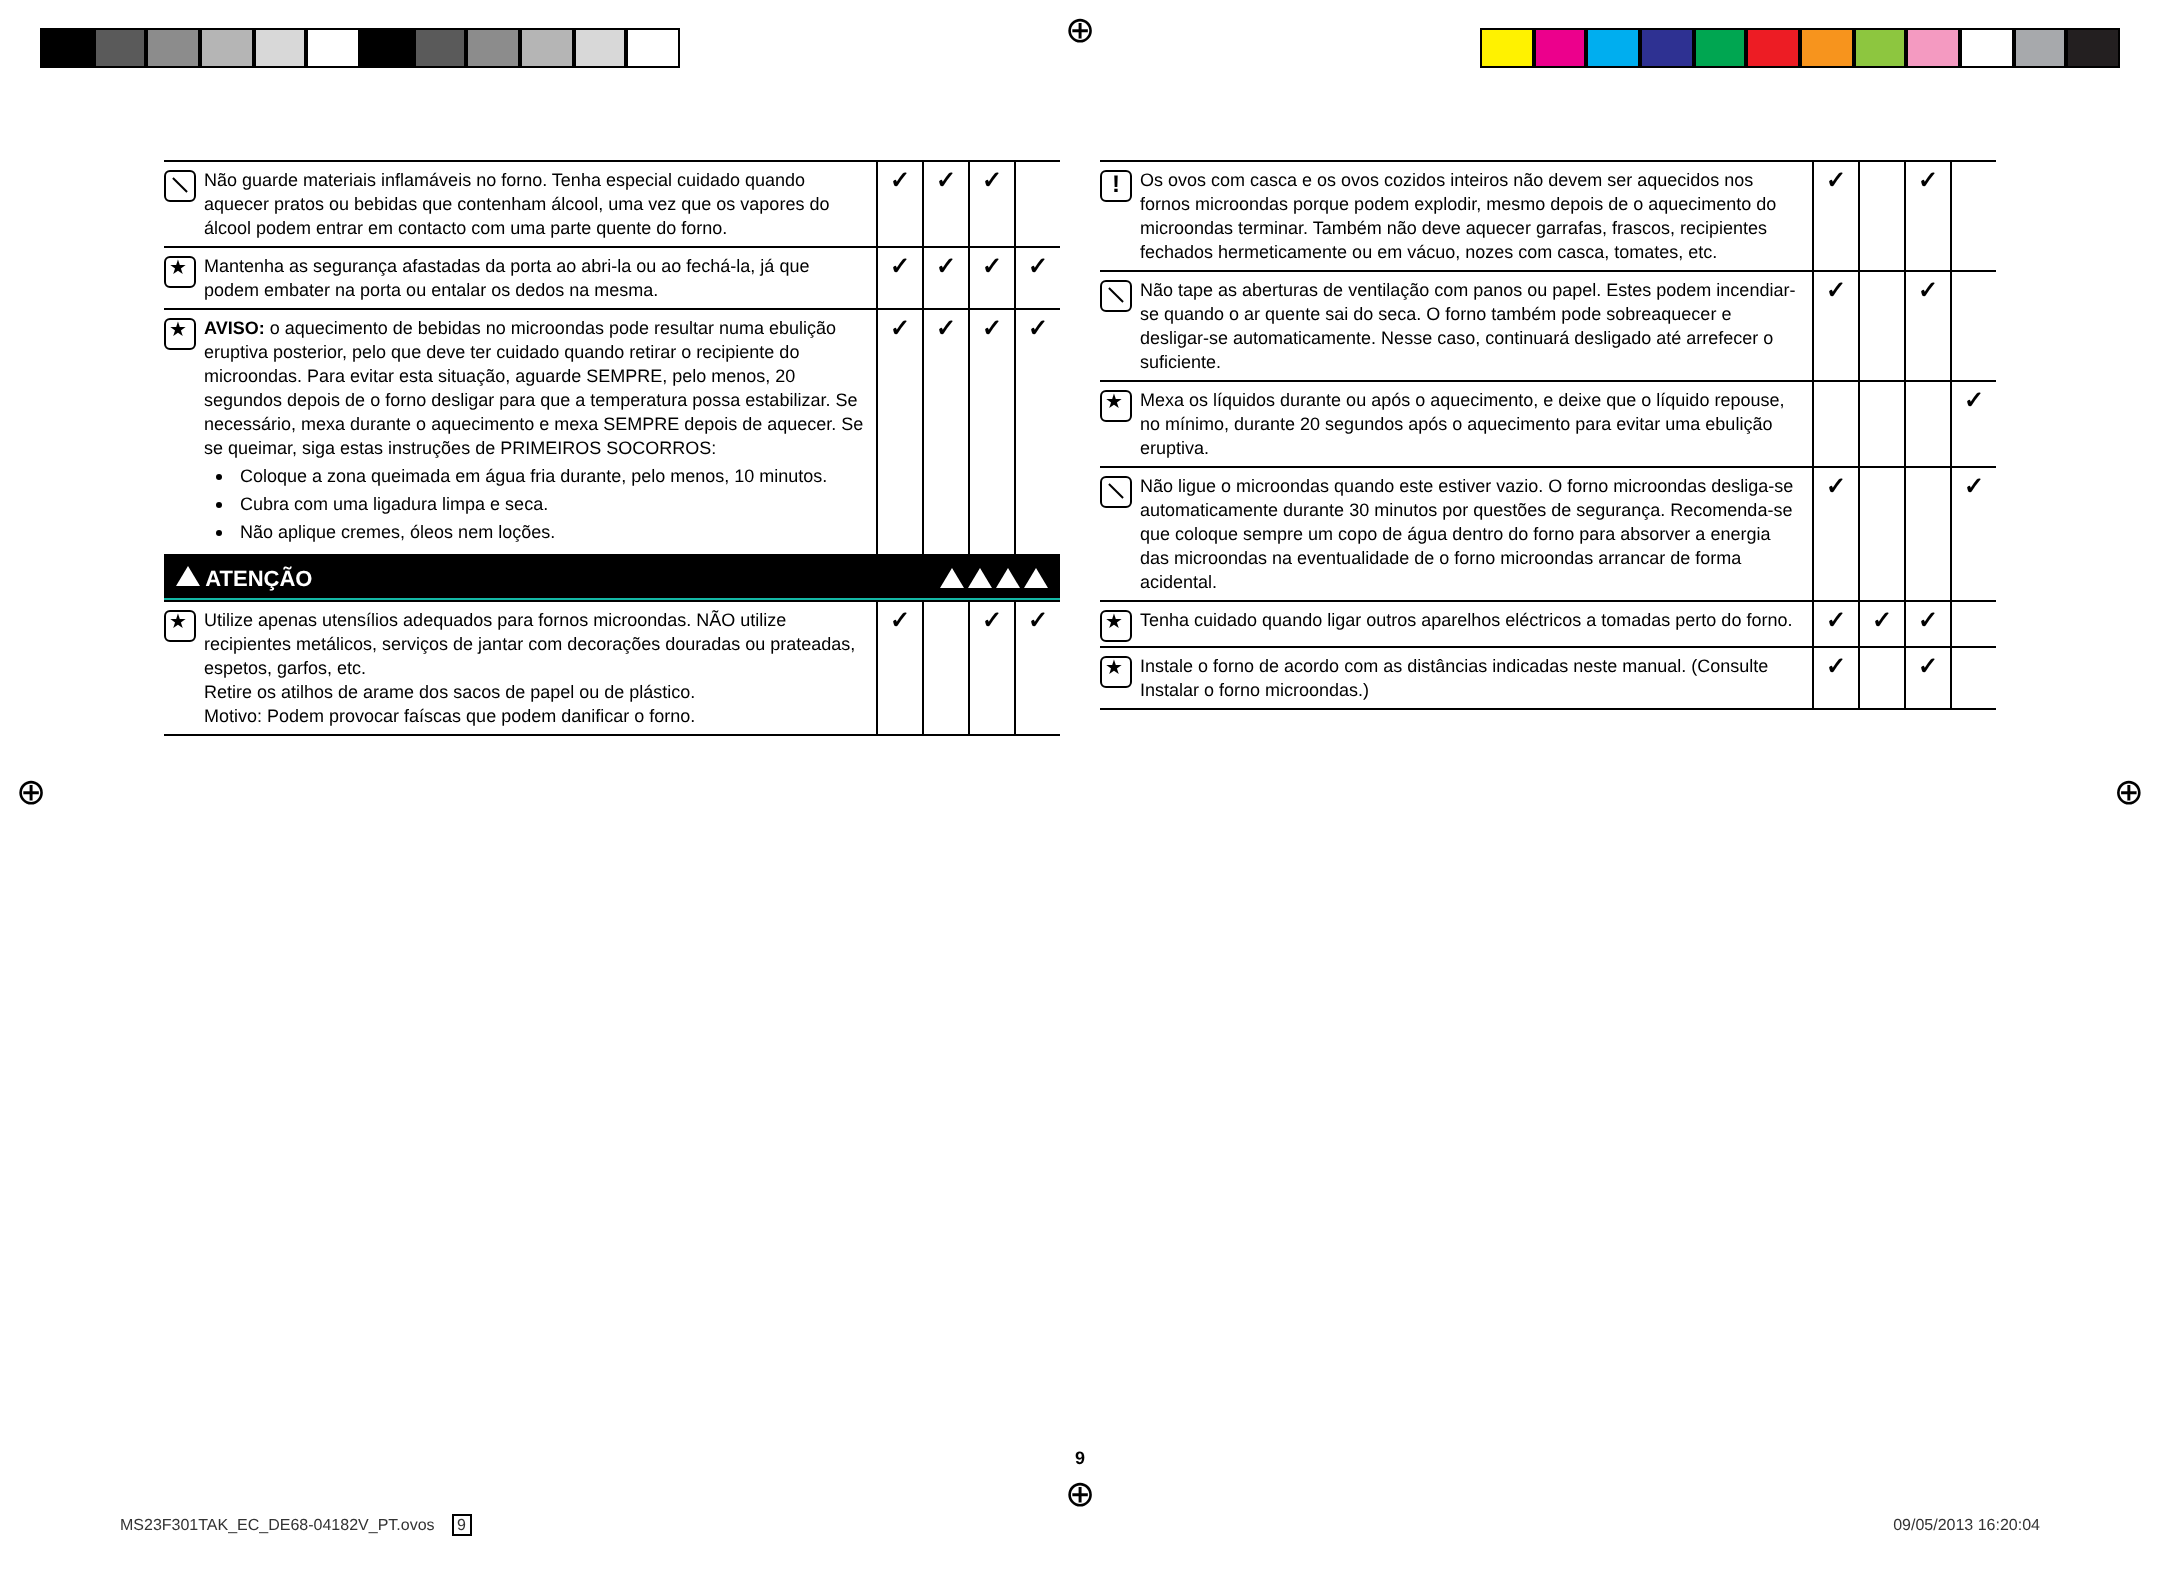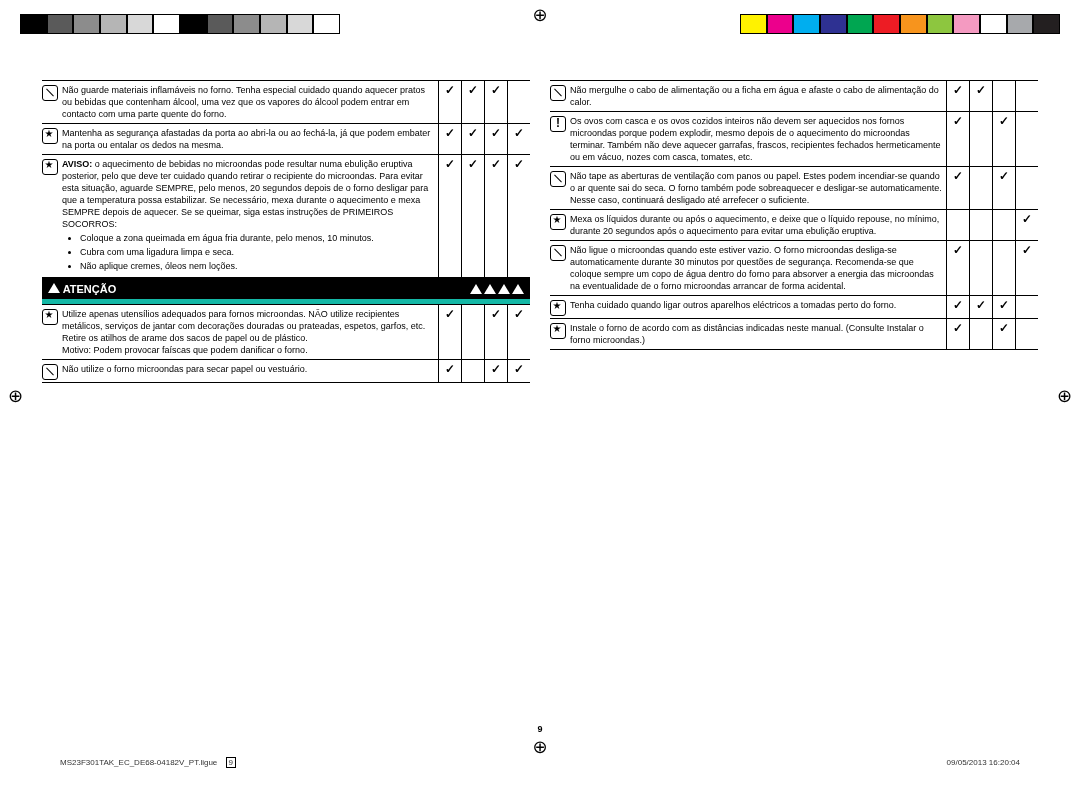--- a/index.html
+++ b/index.html
@@ -31,21 +31,21 @@
   .crosshair.bottom { bottom: 36px; left: 50%; transform: translateX(-50%); }
   .crosshair.mid-left { left: 8px; top: 50%; transform: translateY(-50%); }
   .crosshair.mid-right { right: 8px; top: 50%; transform: translateY(-50%); }
   .page {
     position: absolute;
     left: 0; right: 0;
     top: 80px;
     bottom: 80px;
     display: flex;
     gap: 20px;
-    padding: 0 42px;
+    padding: 0 82px;
   }
   .col { flex: 1; min-width: 0; }
   table.safety {
     border-collapse: collapse;
     width: 100%;
   }
   table.safety td {
     border-top: 1px solid #000;
     border-bottom: 1px solid #000;
     vertical-align: top;
@@ -97,21 +97,21 @@
     background: #000;
     color: #fff;
     height: 20px;
     display: flex;
     align-items: center;
     padding: 0 6px;
     font-weight: bold;
     font-size: 11px;
     justify-content: space-between;
     border-top: 1px solid #000;
-    border-bottom: 5px solid #14b8a6;
+    border-bottom: 1px solid #14b8a6;
   }
   .aten-header .tri {
     display: inline-flex;
     gap: 2px;
     font-size: 10px;
   }
   .warn-tri {
     display: inline-block;
     width: 0; height: 0;
     border-left: 6px solid transparent;
@@ -231,43 +231,27 @@
     <table class="safety">
       <tbody id="left-rows-b">
           <tr>
             <td class="icon-cell"><span class="row-icon star"></span></td>
             <td class="text-cell">Utilize apenas utensílios adequados para fornos microondas. NÃO utilize recipientes metálicos, serviços de jantar com decorações douradas ou prateadas, espetos, garfos, etc.<br>Retire os atilhos de arame dos sacos de papel ou de plástico.<br>Motivo: Podem provocar faíscas que podem danificar o forno.</td>
             <td class="check-cell"><span class="check"></span></td>
             <td class="check-cell"></td>
             <td class="check-cell"><span class="check"></span></td>
             <td class="check-cell"><span class="check"></span></td>
           </tr>
-          <tr>
-            <td class="icon-cell"><span class="row-icon ban"></span></td>
-            <td class="text-cell">Não utilize o forno microondas para secar papel ou vestuário.</td>
-            <td class="check-cell"><span class="check"></span></td>
-            <td class="check-cell"></td>
-            <td class="check-cell"><span class="check"></span></td>
-            <td class="check-cell"><span class="check"></span></td>
-          </tr>
         </tbody>
     </table>
   </div>
   <div class="col">
     <table class="safety">
       <tbody id="right-rows">
           <tr>
-            <td class="icon-cell"><span class="row-icon ban"></span></td>
-            <td class="text-cell">Não mergulhe o cabo de alimentação ou a ficha em água e afaste o cabo de alimentação do calor.</td>
-            <td class="check-cell"><span class="check"></span></td>
-            <td class="check-cell"><span class="check"></span></td>
-            <td class="check-cell"></td>
-            <td class="check-cell"></td>
-          </tr>
-          <tr>
             <td class="icon-cell"><span class="row-icon excl"></span></td>
             <td class="text-cell">Os ovos com casca e os ovos cozidos inteiros não devem ser aquecidos nos fornos microondas porque podem explodir, mesmo depois de o aquecimento do microondas terminar. Também não deve aquecer garrafas, frascos, recipientes fechados hermeticamente ou em vácuo, nozes com casca, tomates, etc.</td>
             <td class="check-cell"><span class="check"></span></td>
             <td class="check-cell"></td>
             <td class="check-cell"><span class="check"></span></td>
             <td class="check-cell"></td>
           </tr>
           <tr>
             <td class="icon-cell"><span class="row-icon ban"></span></td>
             <td class="text-cell">Não tape as aberturas de ventilação com panos ou papel. Estes podem incendiar-se quando o ar quente sai do seca. O forno também pode sobreaquecer e desligar-se automaticamente. Nesse caso, continuará desligado até arrefecer o suficiente.</td>
@@ -310,17 +294,17 @@
           </tr>
         </tbody>
     </table>
   </div>
 </div>
 
 <div class="page-num">9</div>
 
 <div class="footer">
   <span>
-    <span>MS23F301TAK_EC_DE68-04182V_PT.ligue</span>
+    <span>MS23F301TAK_EC_DE68-04182V_PT.ovos</span>
     <span class="fnum-box">9</span>
   </span>
   <span>09/05/2013   16:20:04</span>
 </div>
 
 </body></html>

